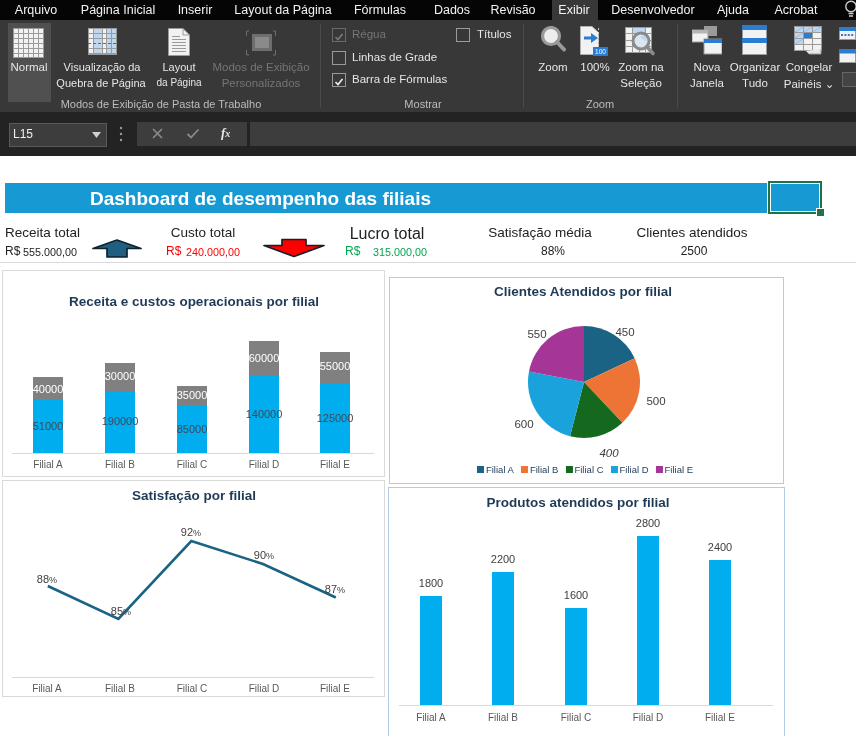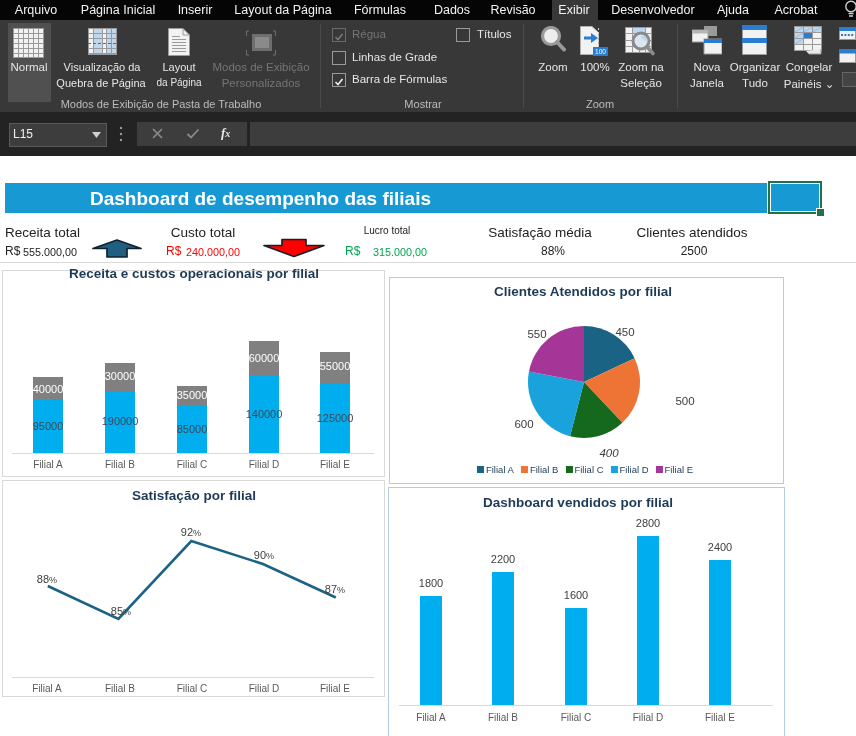--- a/index.html
+++ b/index.html
@@ -228,37 +228,37 @@
   <span class="abs" style="left:77px;top:90px;font-size:10.8px;transform:translateX(-100%);">555.000,00</span>
   <svg class="abs" style="left:92px;top:82px;" width="50" height="21" viewBox="0 0 50 21">
     <path d="M1 10.5 L25 2 L49 10.5 L35 10.5 L35 19 L15 19 L15 10.5 Z" fill="#1f6082" stroke="#11212e" stroke-width="1.7" stroke-linejoin="round"></path>
   </svg>
   <span class="abs ctx" style="left:203px;top:69px;font-size:13.5px;">Custo total</span>
   <span class="abs" style="left:166px;top:88px;font-size:12px;color:#ff0000;">R$</span>
   <span class="abs" style="left:240px;top:90px;font-size:10.8px;color:#ff0000;transform:translateX(-100%);">240.000,00</span>
   <svg class="abs" style="left:263px;top:82px;" width="62" height="20" viewBox="0 0 62 20">
     <path d="M19 1.5 L43 1.5 L43 7.5 L61 7.5 L31 18.5 L1 7.5 L19 7.5 Z" fill="#ff0000" stroke="#11212e" stroke-width="1.7" stroke-linejoin="round"></path>
   </svg>
-  <span class="abs ctx" style="left:387px;top:69px;font-size:10px;">Lucro total</span>
+  <span class="abs ctx" style="left:387px;top:69px;font-size:16px;">Lucro total</span>
   <span class="abs" style="left:345px;top:88px;font-size:12px;color:#00a651;">R$</span>
   <span class="abs" style="left:427px;top:90px;font-size:10.8px;color:#00a651;transform:translateX(-100%);">315.000,00</span>
   <span class="abs ctx" style="left:540px;top:69px;font-size:13.5px;">Satisfação média</span>
   <span class="abs ctx" style="left:553px;top:88px;font-size:12px;">88%</span>
   <span class="abs ctx" style="left:692px;top:69px;font-size:13.5px;">Clientes atendidos</span>
   <span class="abs ctx" style="left:694px;top:88px;font-size:12px;">2500</span>
   <div class="abs" style="left:0;top:106px;width:856px;height:1px;background:#d9d9d9;"></div>
 
   <div class="chart" style="left:2px;top:114px;width:381px;height:205px;border:1px solid #d9d9d9;"></div>
-  <span class="ttl" style="left:194px;top:110px;text-align:right;">Receita e custos operacionais por filial</span>
+  <span class="ttl" style="left:194px;top:138px;text-align:right;">Receita e custos operacionais por filial</span>
   <div class="abs" style="left:12px;top:297px;width:362px;height:1px;background:#d9d9d9;"></div>
 
   <div class="bar" style="left:33px;top:221px;width:30px;height:23px;background:#808080;"></div>
   <div class="bar" style="left:33px;top:244px;width:30px;height:53px;background:#00aeef;"></div>
   <span class="dlbl" style="left:48px;top:227px;color:#fff;">40000</span>
-  <span class="dlbl" style="left:48px;top:264px;color:#3a4a5a;">95000</span>
+  <span class="dlbl" style="left:48px;top:264px;color:#3a4a5a;">51000</span>
 
   <div class="bar" style="left:105px;top:207px;width:30px;height:28px;background:#808080;"></div>
   <div class="bar" style="left:105px;top:235px;width:30px;height:62px;background:#00aeef;"></div>
   <span class="dlbl" style="left:120px;top:214px;color:#fff;">30000</span>
   <span class="dlbl" style="left:120px;top:259px;color:#3a4a5a;">190000</span>
 
   <div class="bar" style="left:177px;top:230px;width:30px;height:19px;background:#808080;"></div>
   <div class="bar" style="left:177px;top:249px;width:30px;height:48px;background:#00aeef;"></div>
   <span class="dlbl" style="left:192px;top:233px;color:#fff;">35000</span>
   <span class="dlbl" style="left:192px;top:267px;color:#3a4a5a;">85000</span>
@@ -284,21 +284,21 @@
     <g transform="translate(57,57)">
       <path d="M0 0 L0 -56 A56 56 0 0 1 50.66 -23.87 Z" fill="#1b6384"></path>
       <path d="M0 0 L50.66 -23.87 A56 56 0 0 1 38.33 40.82 Z" fill="#ed7434"></path>
       <path d="M0 0 L38.33 40.82 A56 56 0 0 1 -13.93 54.24 Z" fill="#15691f"></path>
       <path d="M0 0 L-13.93 54.24 A56 56 0 0 1 -55.02 -10.46 Z" fill="#1aa2dc"></path>
       <path d="M0 0 L-55.02 -10.46 A56 56 0 0 1 0 -56 Z" fill="#a63598"></path>
     </g>
   </svg>
   <span class="dlbl ctr" style="left:537px;top:172px;font-size:11.5px;">550</span>
   <span class="dlbl ctr" style="left:625px;top:170px;font-size:11.5px;">450</span>
-  <span class="dlbl ctr" style="left:685px;top:239px;font-size:11.5px;">500</span>
+  <span class="dlbl ctr" style="left:656px;top:239px;font-size:11.5px;">500</span>
   <span class="dlbl ctr" style="left:524px;top:262px;font-size:11.5px;">600</span>
   <span class="dlbl ctr" style="left:609px;top:291px;font-size:11.5px;font-style:italic;">400</span>
 
   <div class="abs" style="left:585px;top:308px;transform:translateX(-50%);display:flex;gap:7px;font-size:9.5px;color:#1e3a56;white-space:nowrap;align-items:center;">
     <span><span style="display:inline-block;width:7px;height:7px;background:#1b6384;margin-right:2px;"></span>Filial A</span>
     <span><span style="display:inline-block;width:7px;height:7px;background:#ed7434;margin-right:2px;"></span>Filial B</span>
     <span><span style="display:inline-block;width:7px;height:7px;background:#15691f;margin-right:2px;"></span>Filial C</span>
     <span><span style="display:inline-block;width:7px;height:7px;background:#1aa2dc;margin-right:2px;"></span>Filial D</span>
     <span><span style="display:inline-block;width:7px;height:7px;background:#a63598;margin-right:2px;"></span>Filial E</span>
   </div>
@@ -314,21 +314,21 @@
   <span class="dlbl ctr" style="left:264px;top:393px;">90<span style="font-size:9px;">%</span></span>
   <span class="dlbl ctr" style="left:335px;top:427px;">87<span style="font-size:9px;">%</span></span>
   <div class="abs" style="left:12px;top:521px;width:362px;height:1px;background:#d9d9d9;"></div>
   <span class="axl" style="left:47px;top:527px;">Filial A</span>
   <span class="axl" style="left:120px;top:527px;">Filial B</span>
   <span class="axl" style="left:192px;top:527px;">Filial C</span>
   <span class="axl" style="left:264px;top:527px;">Filial D</span>
   <span class="axl" style="left:335px;top:527px;">Filial E</span>
 
   <div class="chart" style="left:388px;top:331px;width:395px;height:260px;border:1px solid #b3cbe8;"></div>
-  <span class="ttl" style="left:578px;top:339px;">Dashboard vendidos por filial</span>
+  <span class="ttl" style="left:578px;top:339px;">Produtos atendidos por filial</span>
   <div class="abs" style="left:399px;top:549px;width:374px;height:1px;background:#d9d9d9;"></div>
   <div class="bar" style="left:420px;top:440px;width:22px;height:109px;background:#00aeef;"></div>
   <div class="bar" style="left:492px;top:416px;width:22px;height:133px;background:#00aeef;"></div>
   <div class="bar" style="left:565px;top:452px;width:22px;height:97px;background:#00aeef;"></div>
   <div class="bar" style="left:637px;top:380px;width:22px;height:169px;background:#00aeef;"></div>
   <div class="bar" style="left:709px;top:404px;width:22px;height:145px;background:#00aeef;"></div>
   <span class="dlbl" style="left:431px;top:421px;">1800</span>
   <span class="dlbl" style="left:503px;top:397px;">2200</span>
   <span class="dlbl" style="left:576px;top:433px;">1600</span>
   <span class="dlbl" style="left:648px;top:361px;">2800</span>

